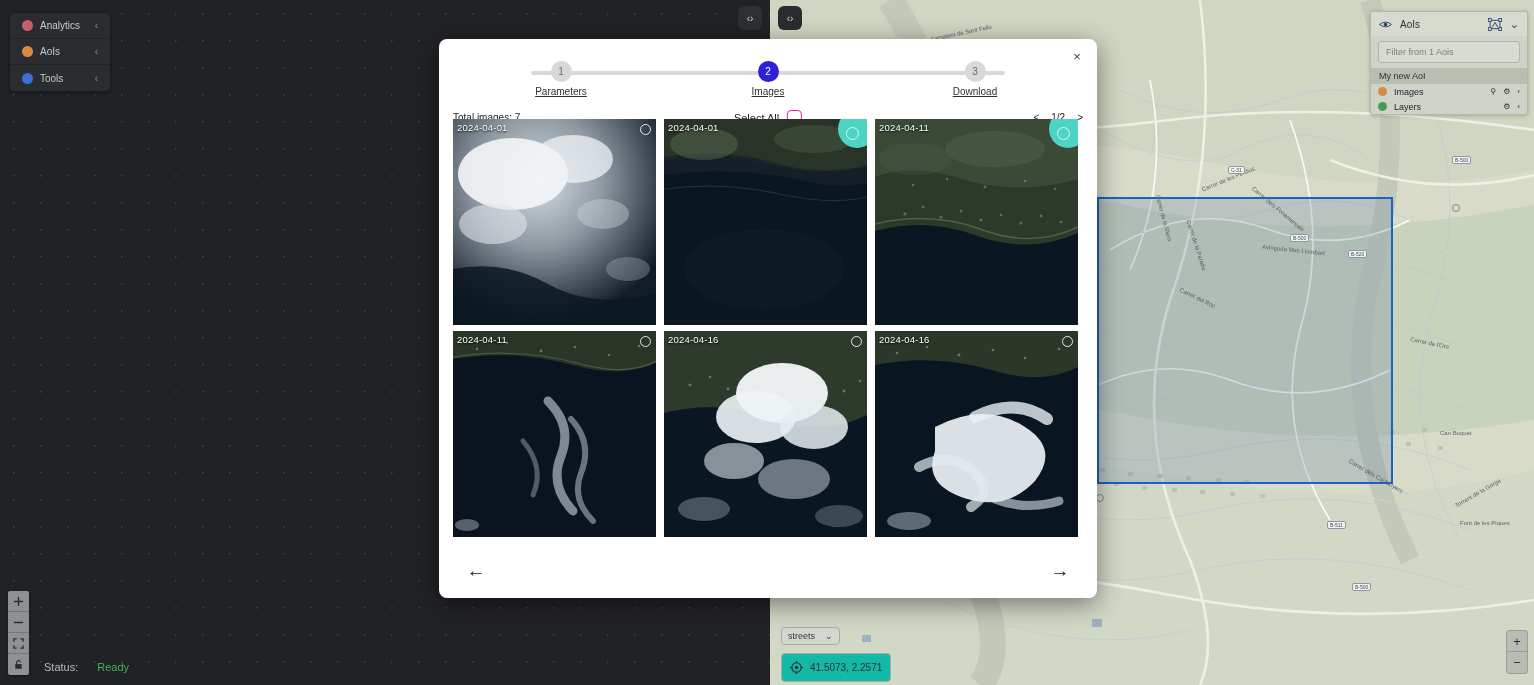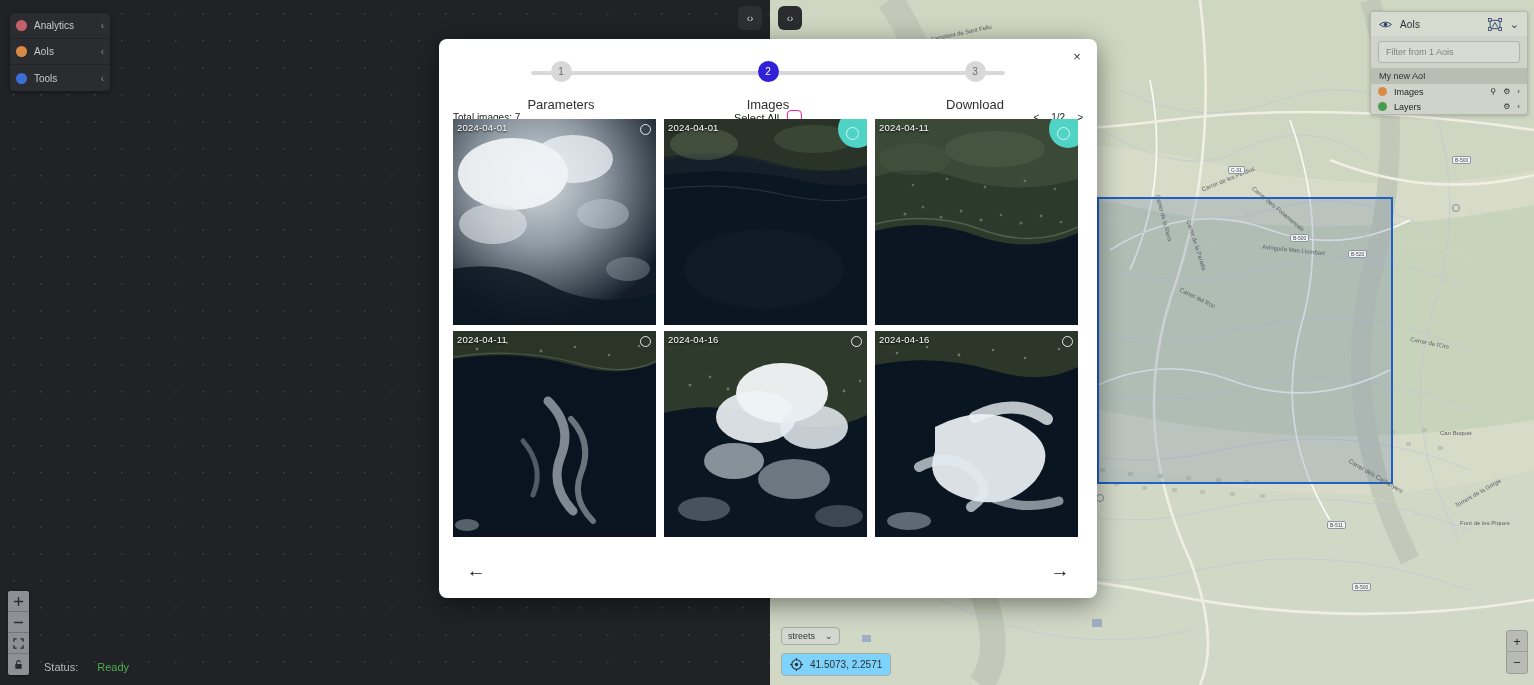--- a/index.html
+++ b/index.html
@@ -20,21 +20,21 @@
   }
 
   
   .sidebar {
     position: absolute; left: 10px; top: 13px; width: 100px;
     background: #2b2c30; border-radius: 4px; overflow: hidden;
     box-shadow: 0 1px 4px rgba(0,0,0,.4);
   }
   .sb-item {
     display: flex; align-items: center; gap: 7px;
-    height: 26px; padding: 0 6px;
+    height: 26px; padding: 0 12px;
     border-bottom: 1px solid #212226;
     cursor: pointer;
   }
   .sb-item:last-child { border-bottom: none; justify-content: space-between; }
   .sb-dot { width: 11px; height: 11px; border-radius: 50%; flex: 0 0 auto; }
   .sb-label { color: #c9cacd; font-size: 10px; flex: 1 1 auto; white-space: nowrap; }
   .sb-chev { color: #8d8e92; font-size: 10px; }
 
   
   .callout {
@@ -112,22 +112,22 @@
   .mapzoom div:first-child { border-bottom: 1px solid #9aa097; }
 
   .basemap-sel {
     position: absolute; left: 781px; top: 627px;
     background: #d4d7cf; border: 1px solid #a8ada4; border-radius: 4px;
     height: 18px; padding: 0 6px; display: flex; align-items: center; gap: 10px;
     font-size: 9px; color: #33363a; cursor: pointer;
   }
   .coordbox {
     position: absolute; left: 781px; top: 653px;
-    background: #7dd3fc; border: 1px solid #a8ada4; border-radius: 4px;
-    height: 23px; padding: 0 8px; display: flex; align-items: center; gap: 7px;
+    background: #14b8a6; border: 1px solid #a8ada4; border-radius: 4px;
+    height: 29px; padding: 0 8px; display: flex; align-items: center; gap: 7px;
     font-size: 10px; color: #2c2f33;
   }
 
   
   .aoipanel {
     position: absolute; left: 1370px; top: 11px; width: 158px;
     background: #cfd3c9; border: 1px solid #b3b8ac; border-radius: 3px;
     overflow: hidden; box-shadow: 0 1px 4px rgba(0,0,0,.2);
   }
   .aoi-head {
@@ -172,21 +172,21 @@
   }
   .steps { position: relative; display: flex; justify-content: space-between; }
   .step { width: 80px; text-align: center; position: relative; }
   .step .bubble {
     width: 21px; height: 21px; border-radius: 50%;
     background: #d8d8d8; color: #6b6b6b;
     font-size: 10px; display: flex; align-items: center; justify-content: center;
     margin: 0 auto; position: relative; z-index: 2; cursor: pointer;
   }
   .step.active .bubble { background: #2f21d8; color: #fff; }
-  .step .lbl { margin-top: 15px; font-size: 13px; color: #303030; }
+  .step .lbl { margin-top: 4px; font-size: 10px; color: #303030; text-decoration: underline; }
 
   .modal-subbar {
     position: relative; height: 20px; margin: 3px 14px 0 14px;
   }
   .total { position: absolute; left: 0; top: 0; font-size: 10px; color: #232323; }
   .selall {
     position: absolute; left: 50%; top: -2px; transform: translateX(-50%);
     display: flex; align-items: center; gap: 8px;
     font-size: 11px; color: #1d1d1d;
   }

